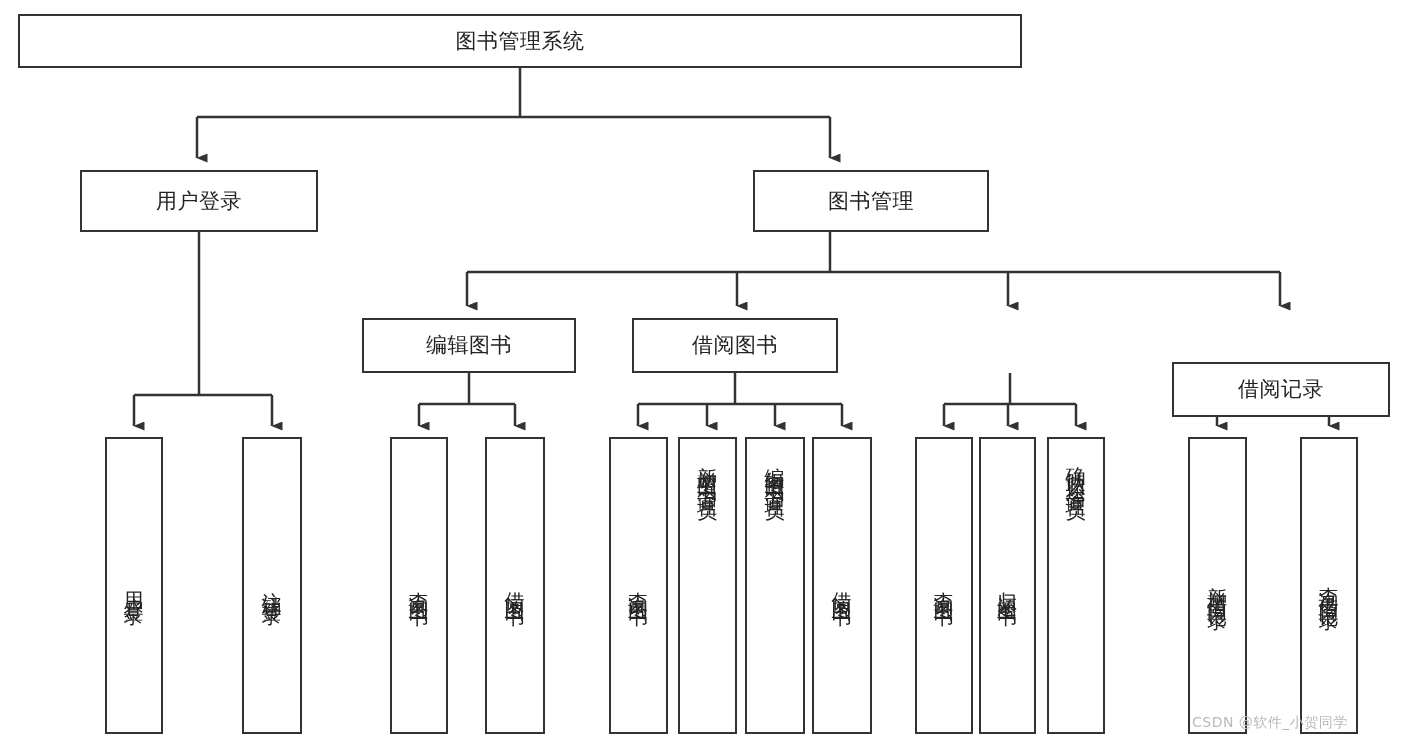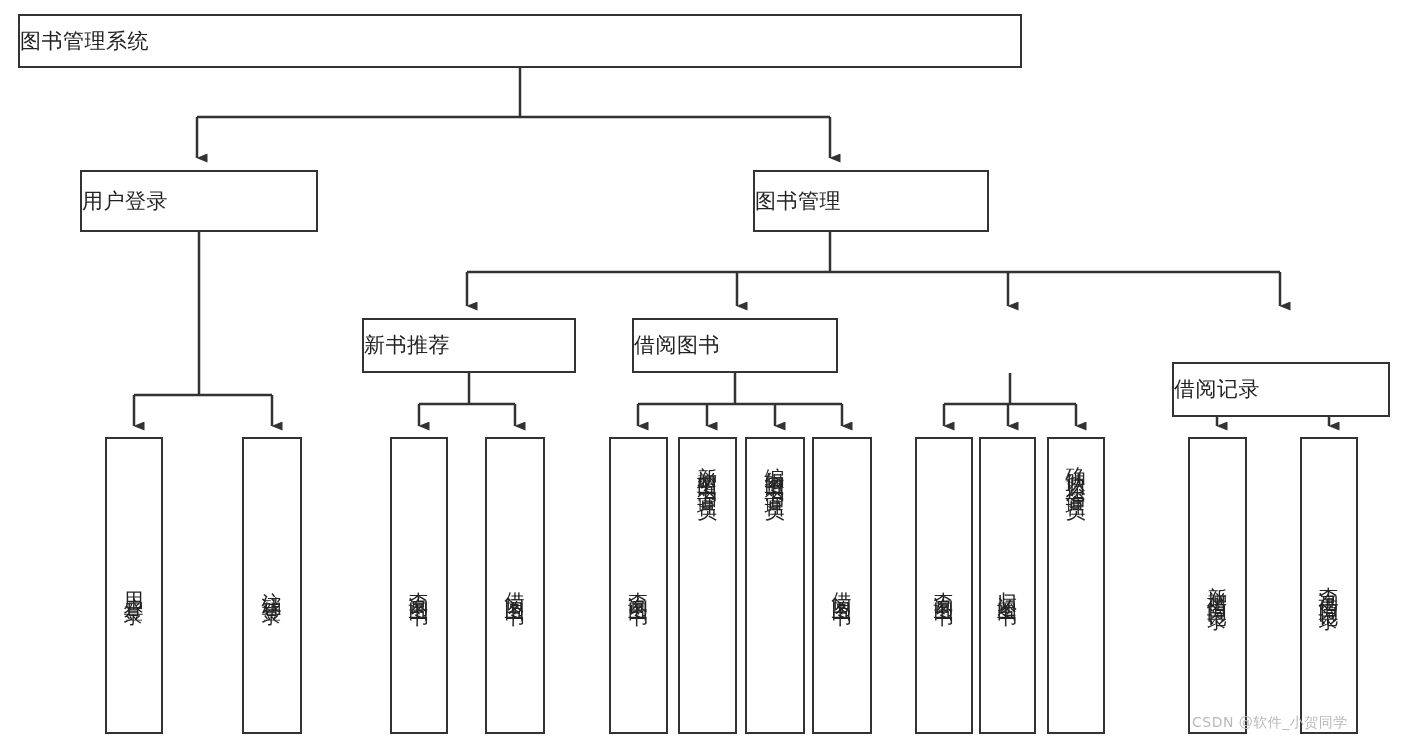--- a/index.html
+++ b/index.html
@@ -28,20 +28,21 @@
     height: 747px;
     pointer-events: none;
   }
   .node-box {
     position: absolute;
     box-sizing: border-box;
     background: #ffffff;
     border: 2.5px solid #333333;
     display: flex;
     align-items: center;
+    justify-content: center;
     color: #222222;
     z-index: 2;
   }
   .node-label {
     font-size: 21px;
     line-height: 1.25;
     letter-spacing: 0.5px;
     color: #232323;
     white-space: nowrap;
   }
@@ -135,21 +136,21 @@
   </div>
 
   <div class="node-box" style="left:80px; top:170px; width:238px; height:62px;">
     <span class="node-label">用户登录</span>
   </div>
   <div class="node-box" style="left:712px; top:170px; width:236px; height:62px;margin-left:41px;">
     <span class="node-label">图书管理</span>
   </div>
 
   <div class="node-box" style="left:362px; top:318px; width:214px; height:55px;">
-    <span class="node-label">新书推荐</span>
+    <span class="node-label">编辑图书</span>
   </div>
   <div class="node-box" style="left:632px; top:318px; width:206px; height:55px;">
     <span class="node-label">借阅图书</span>
   </div>
   <div class="node-box" style="left:1172px; top:318px; width:218px; height:55px;margin-top:44px;">
     <span class="node-label">借阅记录</span>
   </div>
 
   <div class="node-box leaf center-text" style="left:105px; top:437px; width:58px; height:297px;">
     <span class="node-label">用户登录</span>

